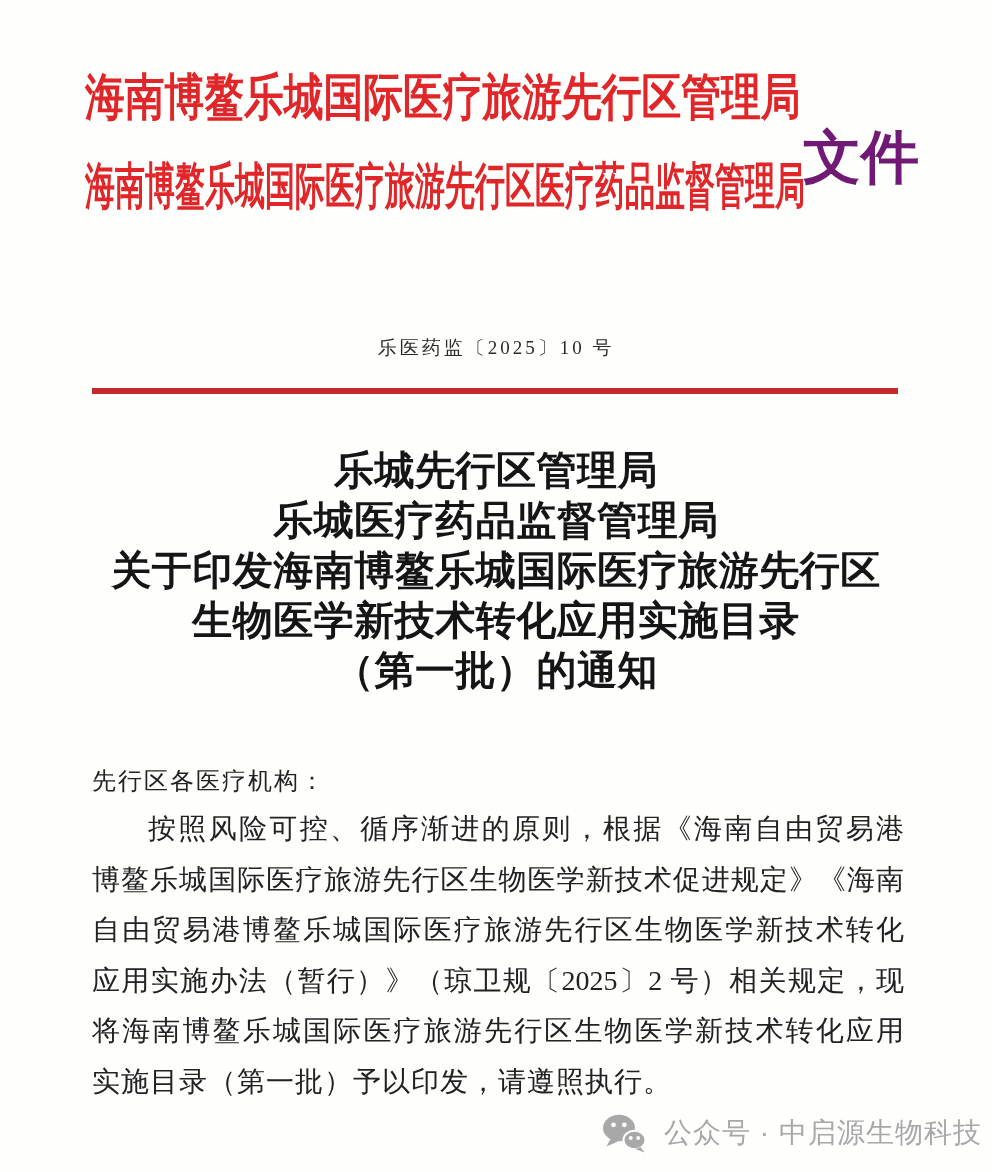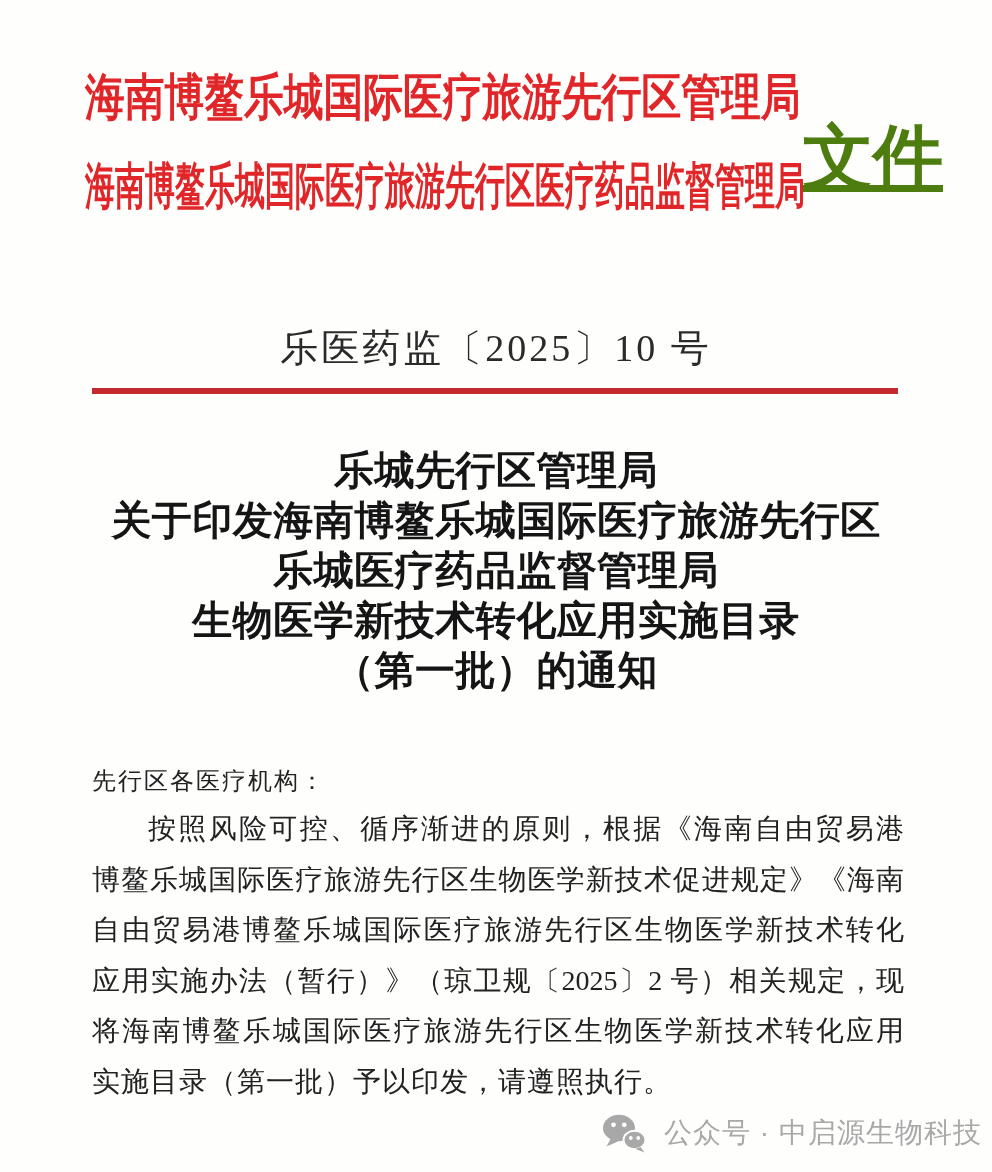--- a/index.html
+++ b/index.html
@@ -35,34 +35,33 @@
     font-weight: bold;
     color: #e1262a;
     line-height: 62px;
     white-space: nowrap;
     transform: scaleX(0.60);
     transform-origin: 0 0;
   }
   .doc-type-label {
     position: absolute;
     left: 803px; top: 122px;
-    font-size: 70px;
+    font-size: 58px;
     font-weight: bold;
-    color: #4d7c0f;
+    color: #701a75;
     line-height: 72px;
     white-space: nowrap;
-    text-decoration: underline;
   }
 
   
   .doc-number {
     position: absolute;
     left: 0; right: 0; top: 328px;
     text-align: center;
-    font-size: 38px;
+    font-size: 19px;
     color: #2a2a2a;
     letter-spacing: 3px;
     line-height: 40px;
   }
 
   
   .red-rule {
     position: absolute;
     left: 92px; top: 388px;
     width: 806px; height: 6px;
@@ -144,22 +143,22 @@
     <div class="agency-line2">海南博鳌乐城国际医疗旅游先行区医疗药品监督管理局</div>
     <div class="doc-type-label">文件</div>
   </div>
 
   <div class="doc-number">乐医药监〔2025〕10 号</div>
 
   <div class="red-rule"></div>
 
   <div class="title-block">
     <div class="title-line">乐城先行区管理局</div>
+    <div class="title-line">乐城医疗药品监督管理局</div>
     <div class="title-line">关于印发海南博鳌乐城国际医疗旅游先行区</div>
-    <div class="title-line">乐城医疗药品监督管理局</div>
     <div class="title-line">生物医学新技术转化应用实施目录</div>
     <div class="title-line">（第一批）的通知</div>
   </div>
 
   <div class="salutation">先行区各医疗机构：</div>
 
   <div class="body-block">
     <div class="body-line first">按照风险可控、循序渐进的原则，根据《海南自由贸易港</div>
     <div class="body-line">博鳌乐城国际医疗旅游先行区生物医学新技术促进规定》《海南</div>
     <div class="body-line">自由贸易港博鳌乐城国际医疗旅游先行区生物医学新技术转化</div>

